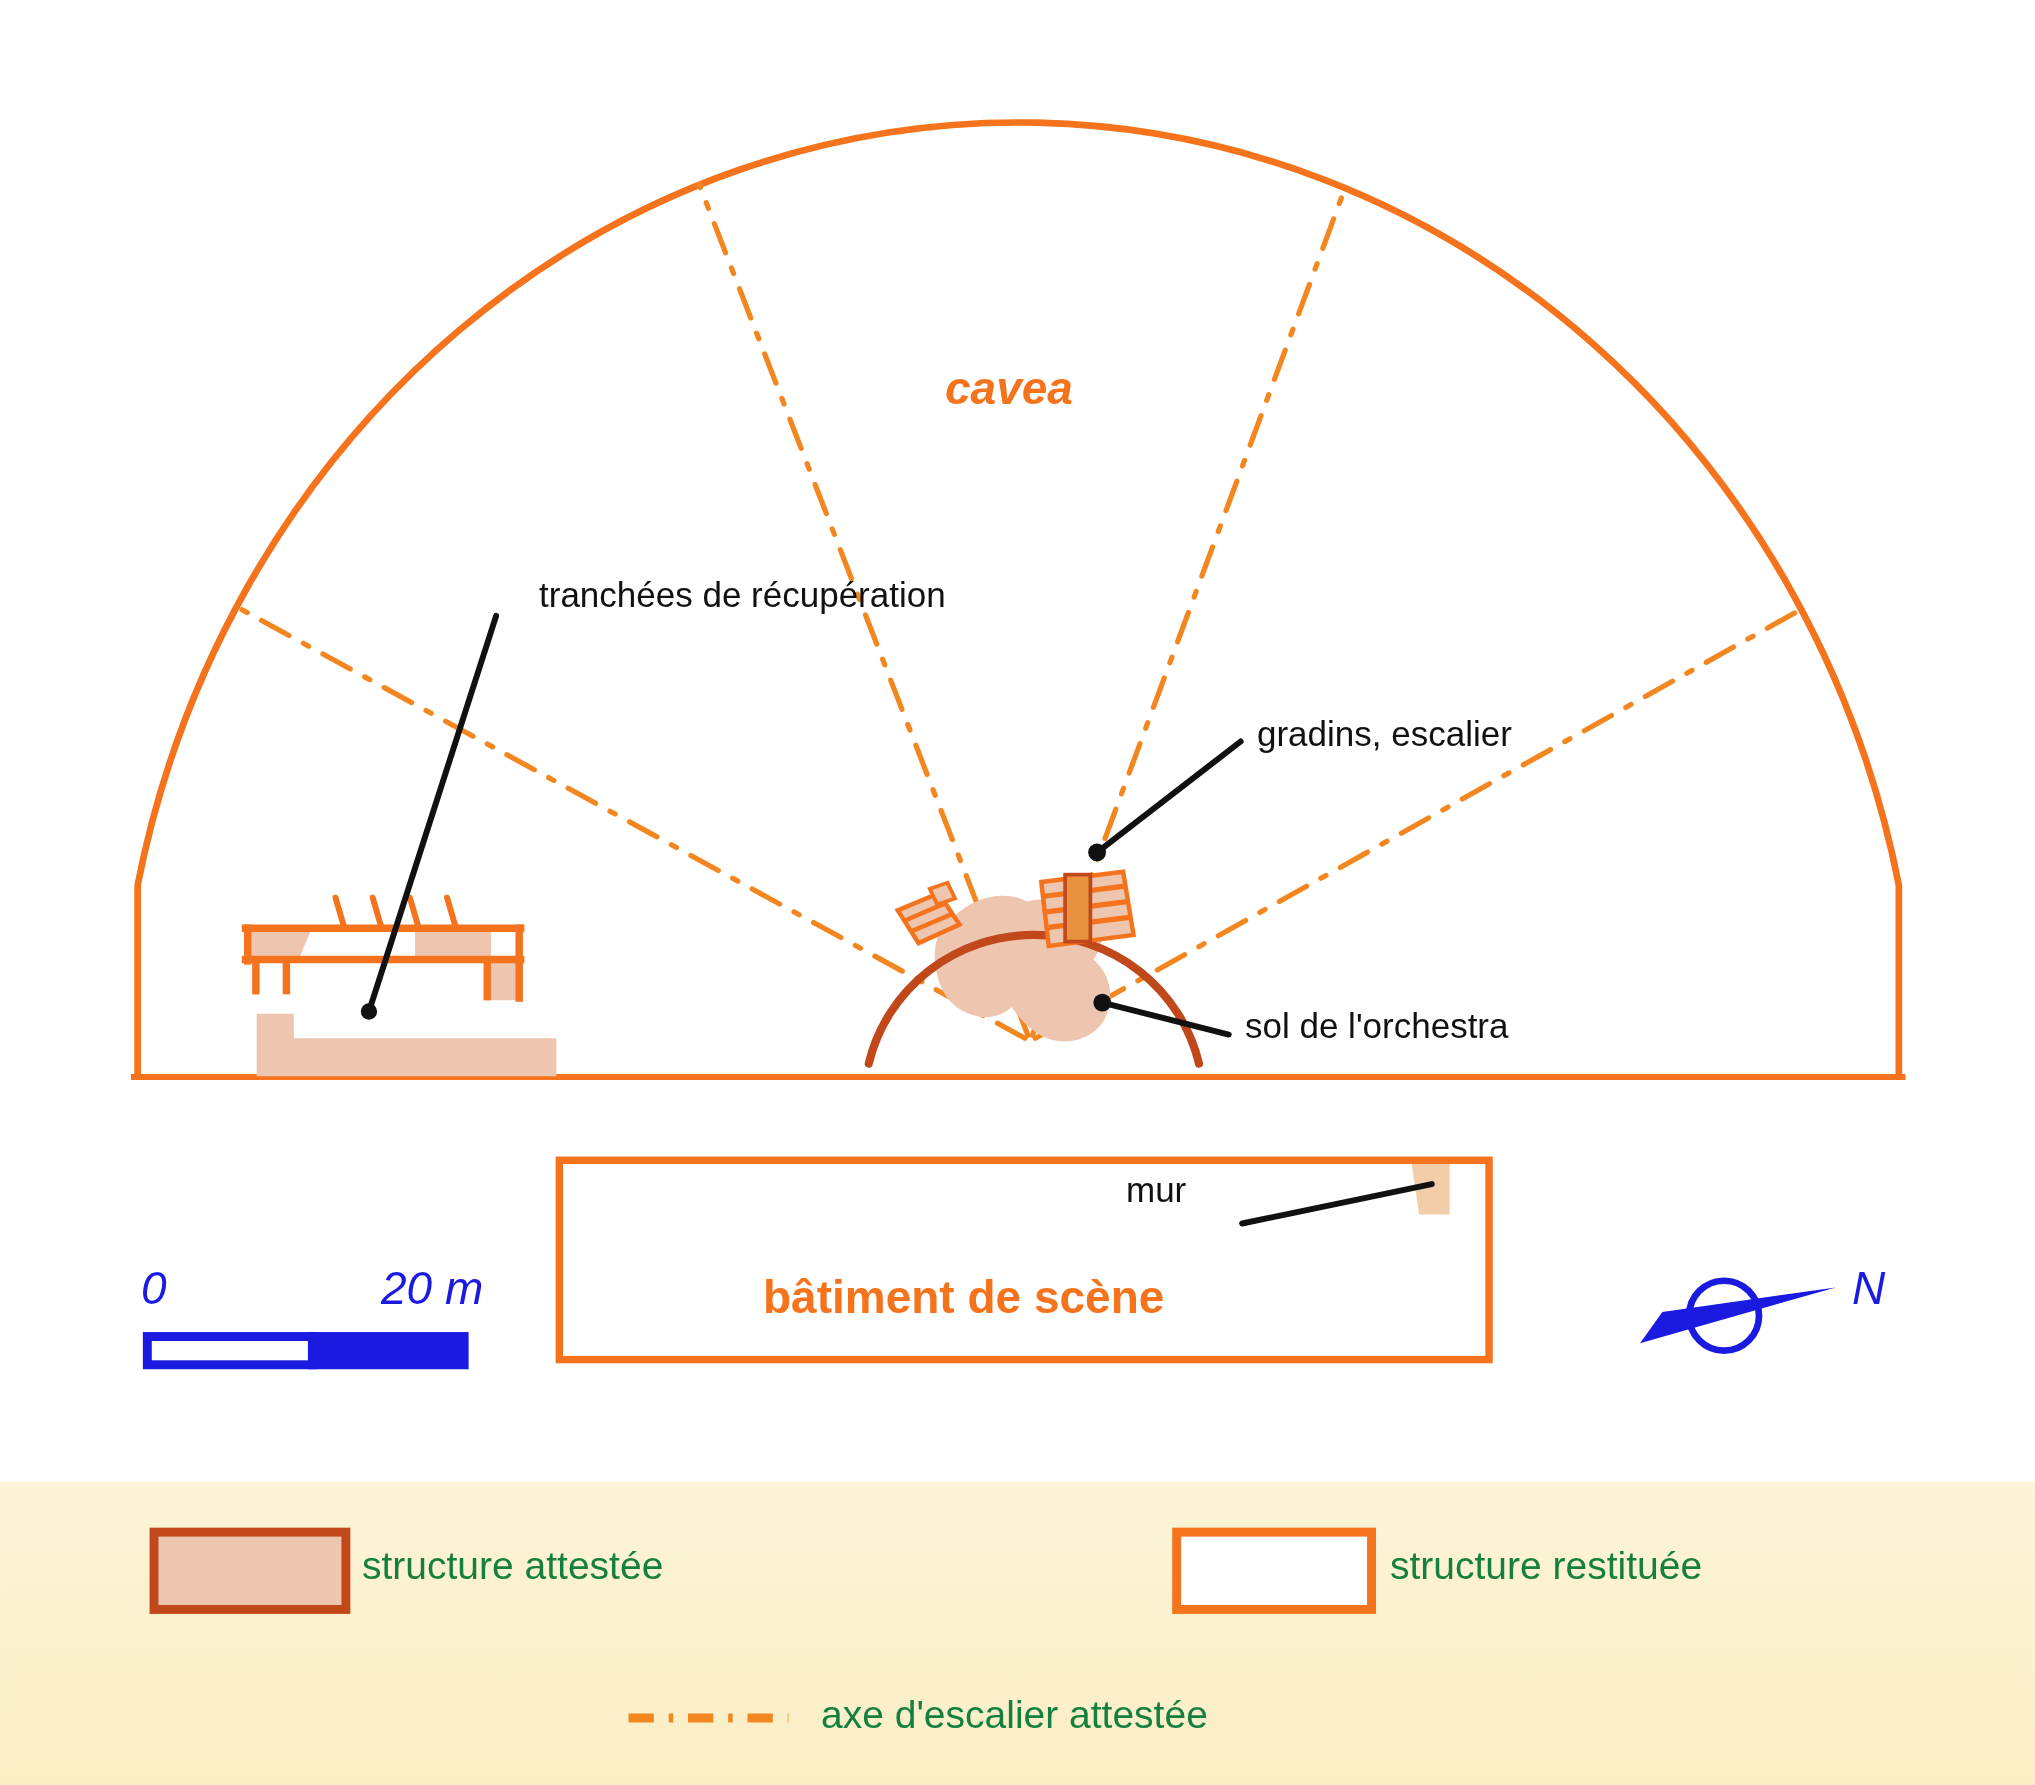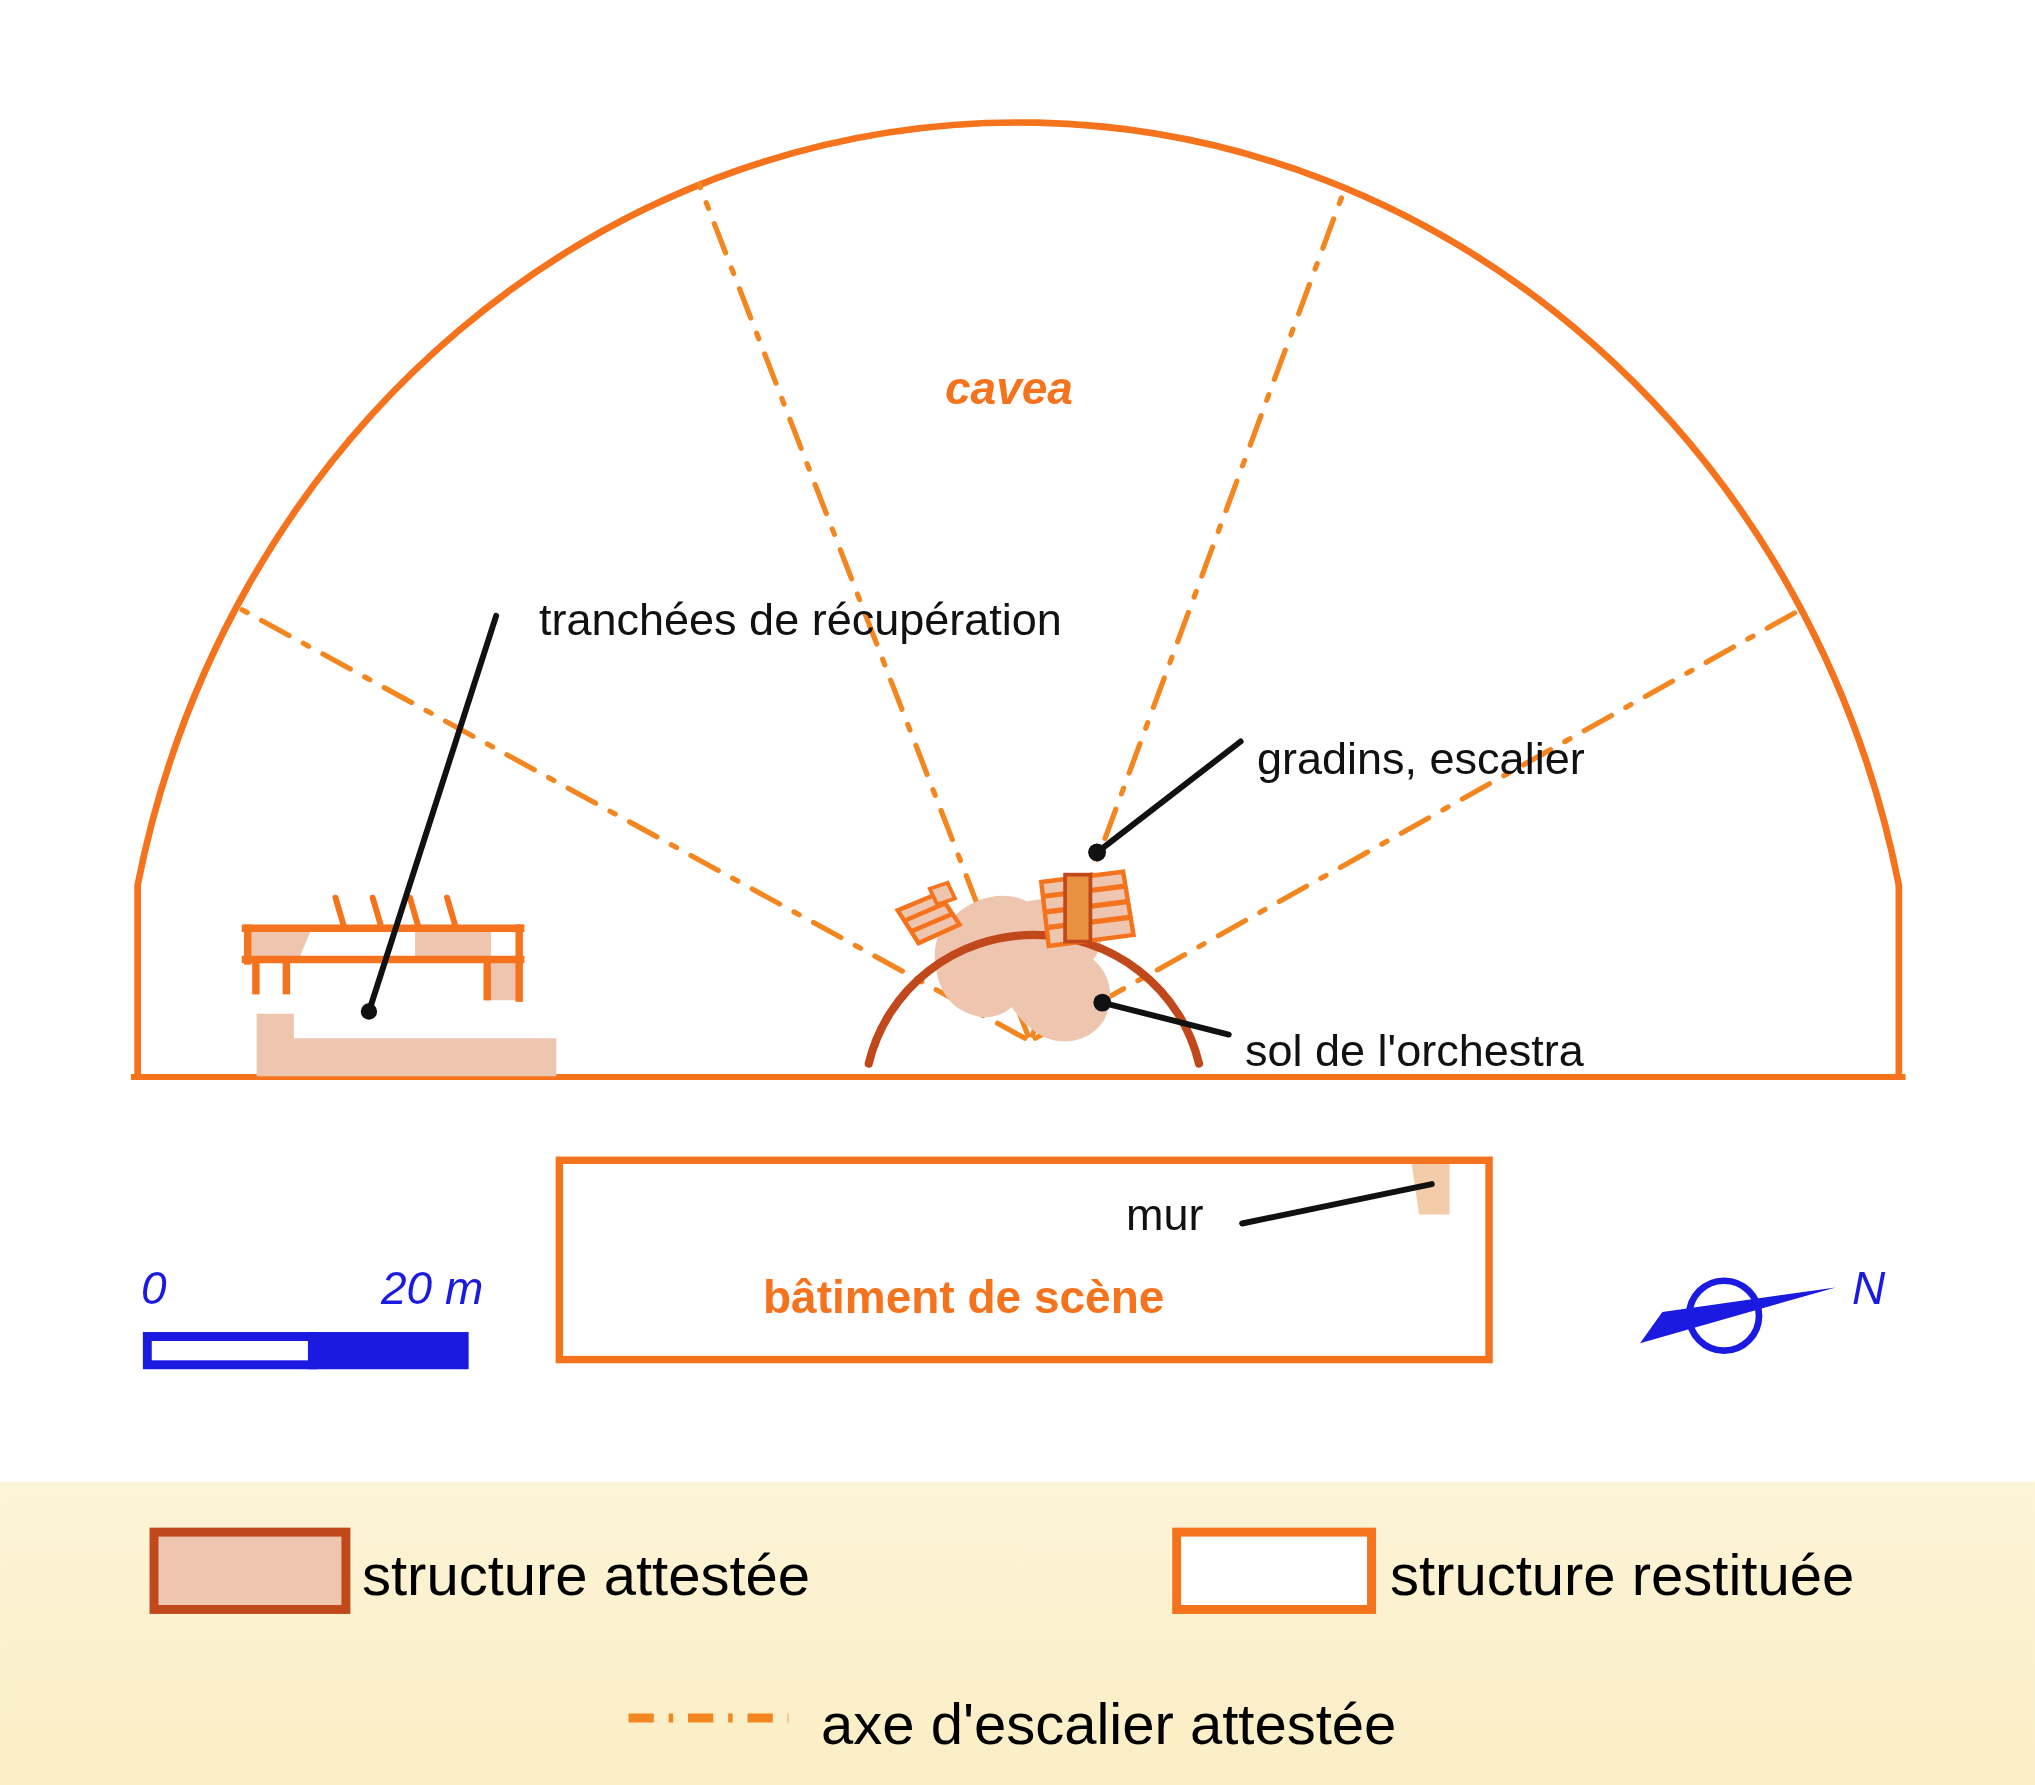--- a/index.html
+++ b/index.html
@@ -12,25 +12,25 @@
     position:relative;
   }
   #stage{position:absolute;left:0;top:0;width:2035px;height:1785px;border-radius:8px;}
   #plan-svg{position:absolute;left:0;top:0;width:2035px;height:1785px;display:block;}
   .lbl{
     position:absolute;
     font-family:"Liberation Sans", sans-serif;
     white-space:nowrap;
     line-height:1;
   }
-  .lbl-black{color:#111111;font-size:45px;font-weight:400;margin-top:20px;}
+  .lbl-black{color:#111111;font-size:35px;font-weight:400;}
   .lbl-orange-italic{color:#f4731c;font-size:46px;font-weight:700;font-style:italic;}
   .lbl-orange-bold{color:#f4731c;font-size:46px;font-weight:700;text-align:center;}
   .lbl-blue-italic{color:#1a1ae0;font-size:46px;font-weight:400;font-style:italic;}
-  .legend-text{color:#000000;font-size:58px;font-weight:400;}
+  .legend-text{color:#15803d;font-size:39px;font-weight:400;}
 </style>
 </head>
 <body>
 
 <div id="stage">
 
   <svg id="plan-svg" viewBox="0 0 2736 2400" xmlns="http://www.w3.org/2000/svg">
     <defs>
       <linearGradient id="legendGrad" x1="0" y1="0" x2="0" y2="1">
         <stop offset="0%" stop-color="#fdf4d8"></stop>

